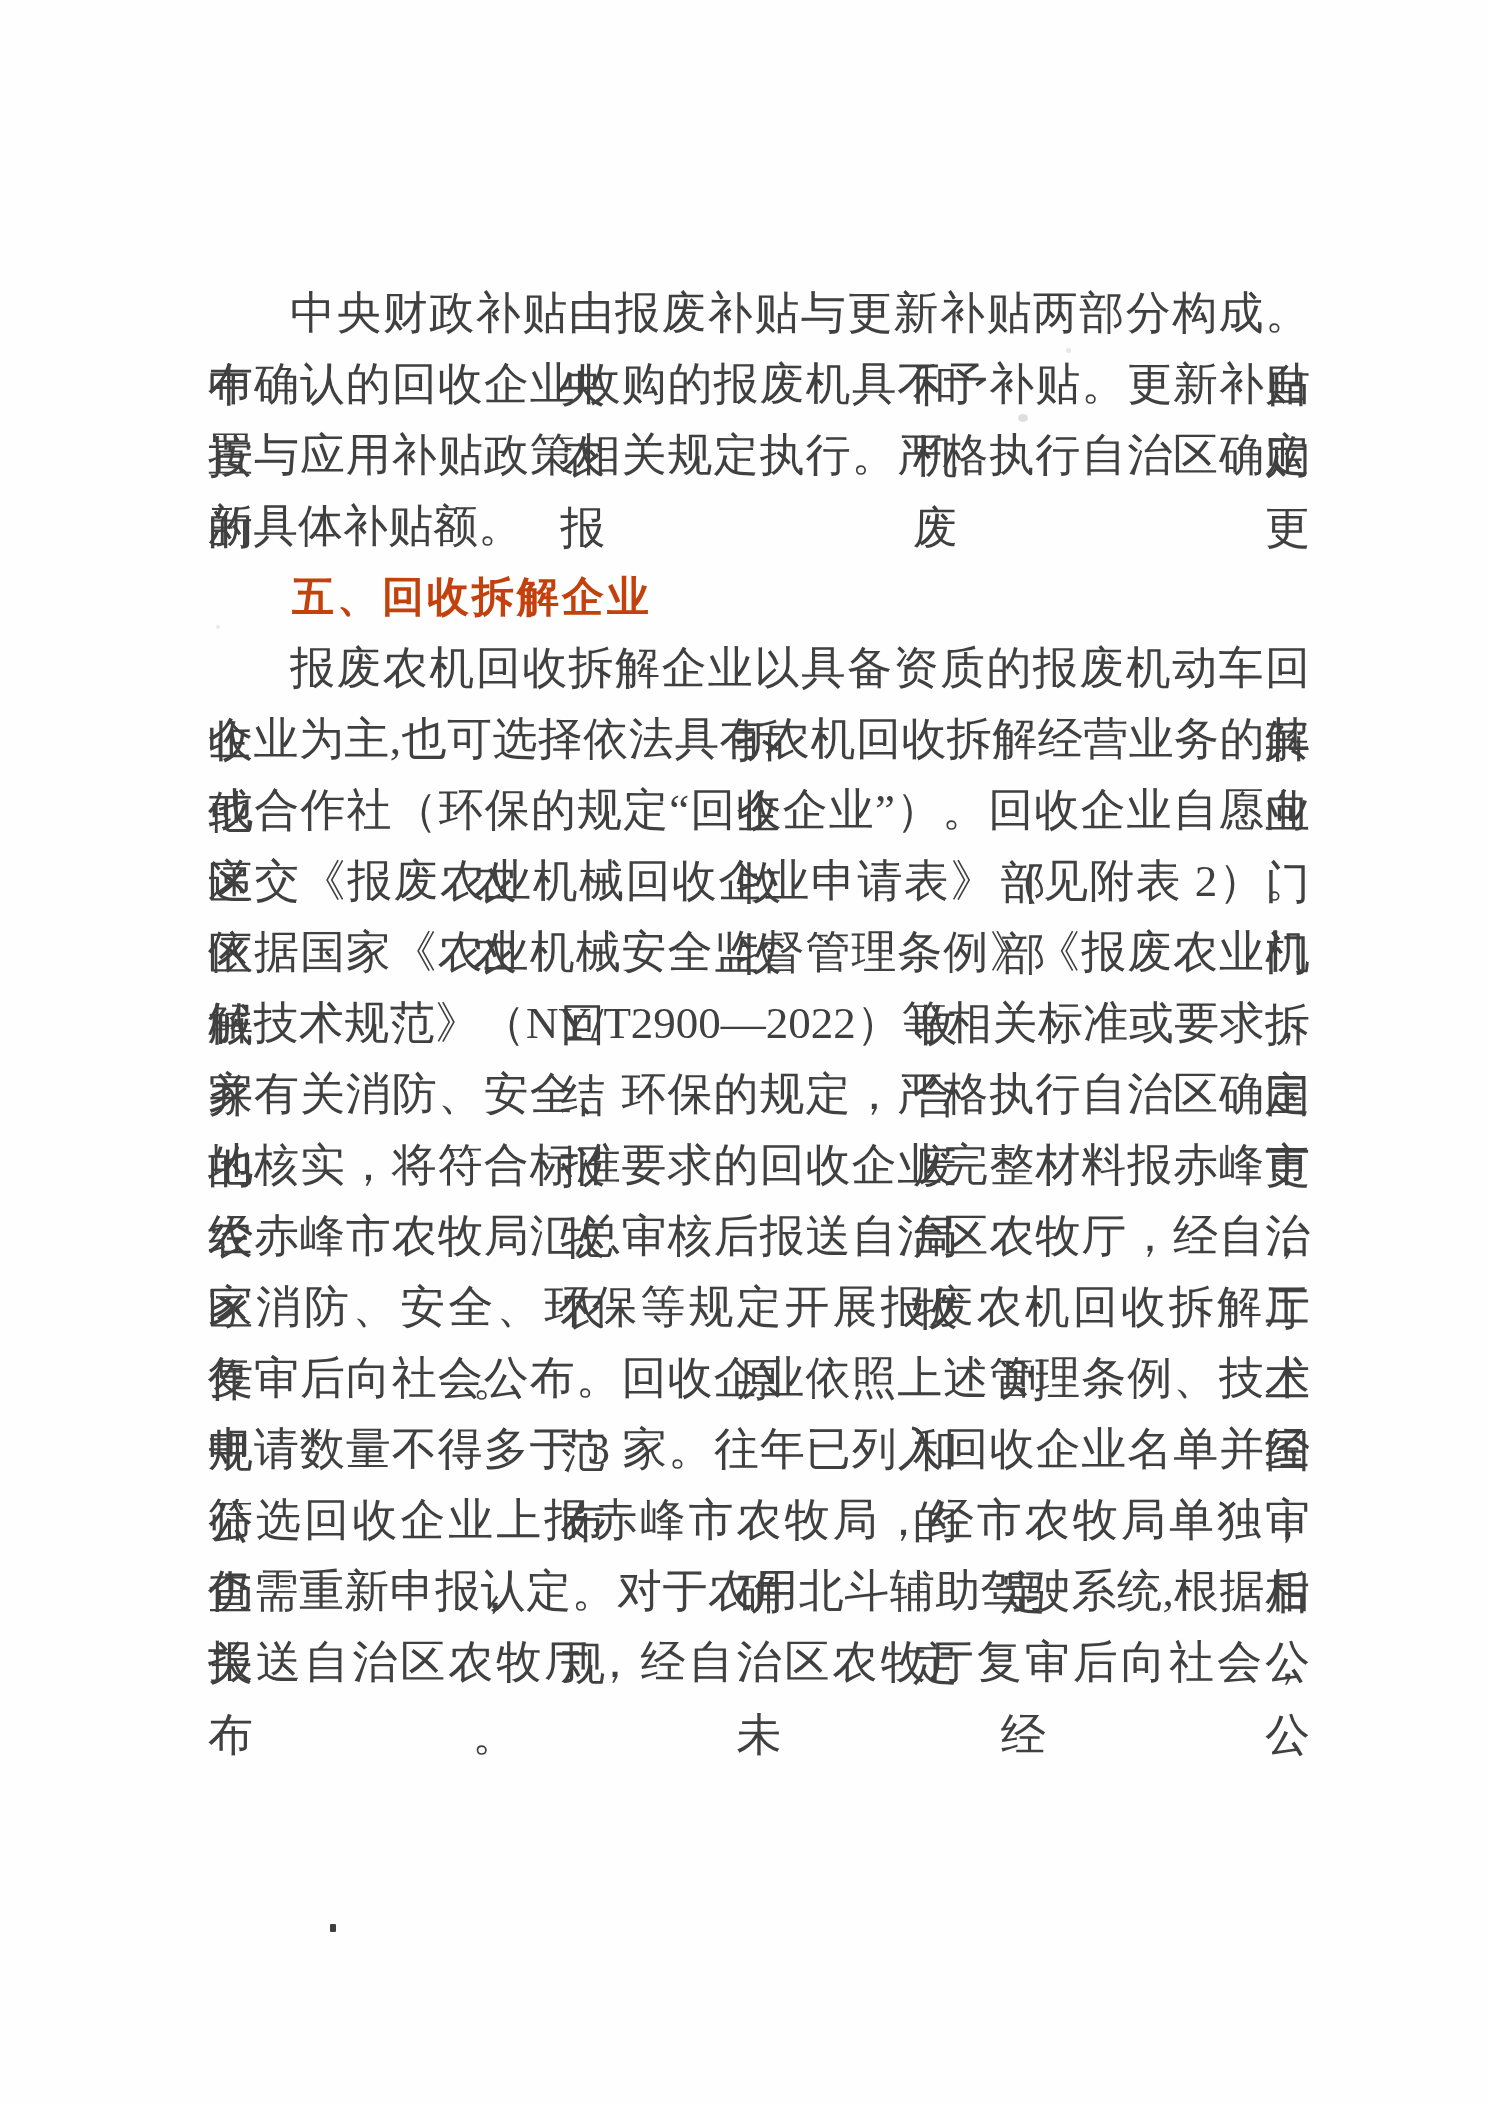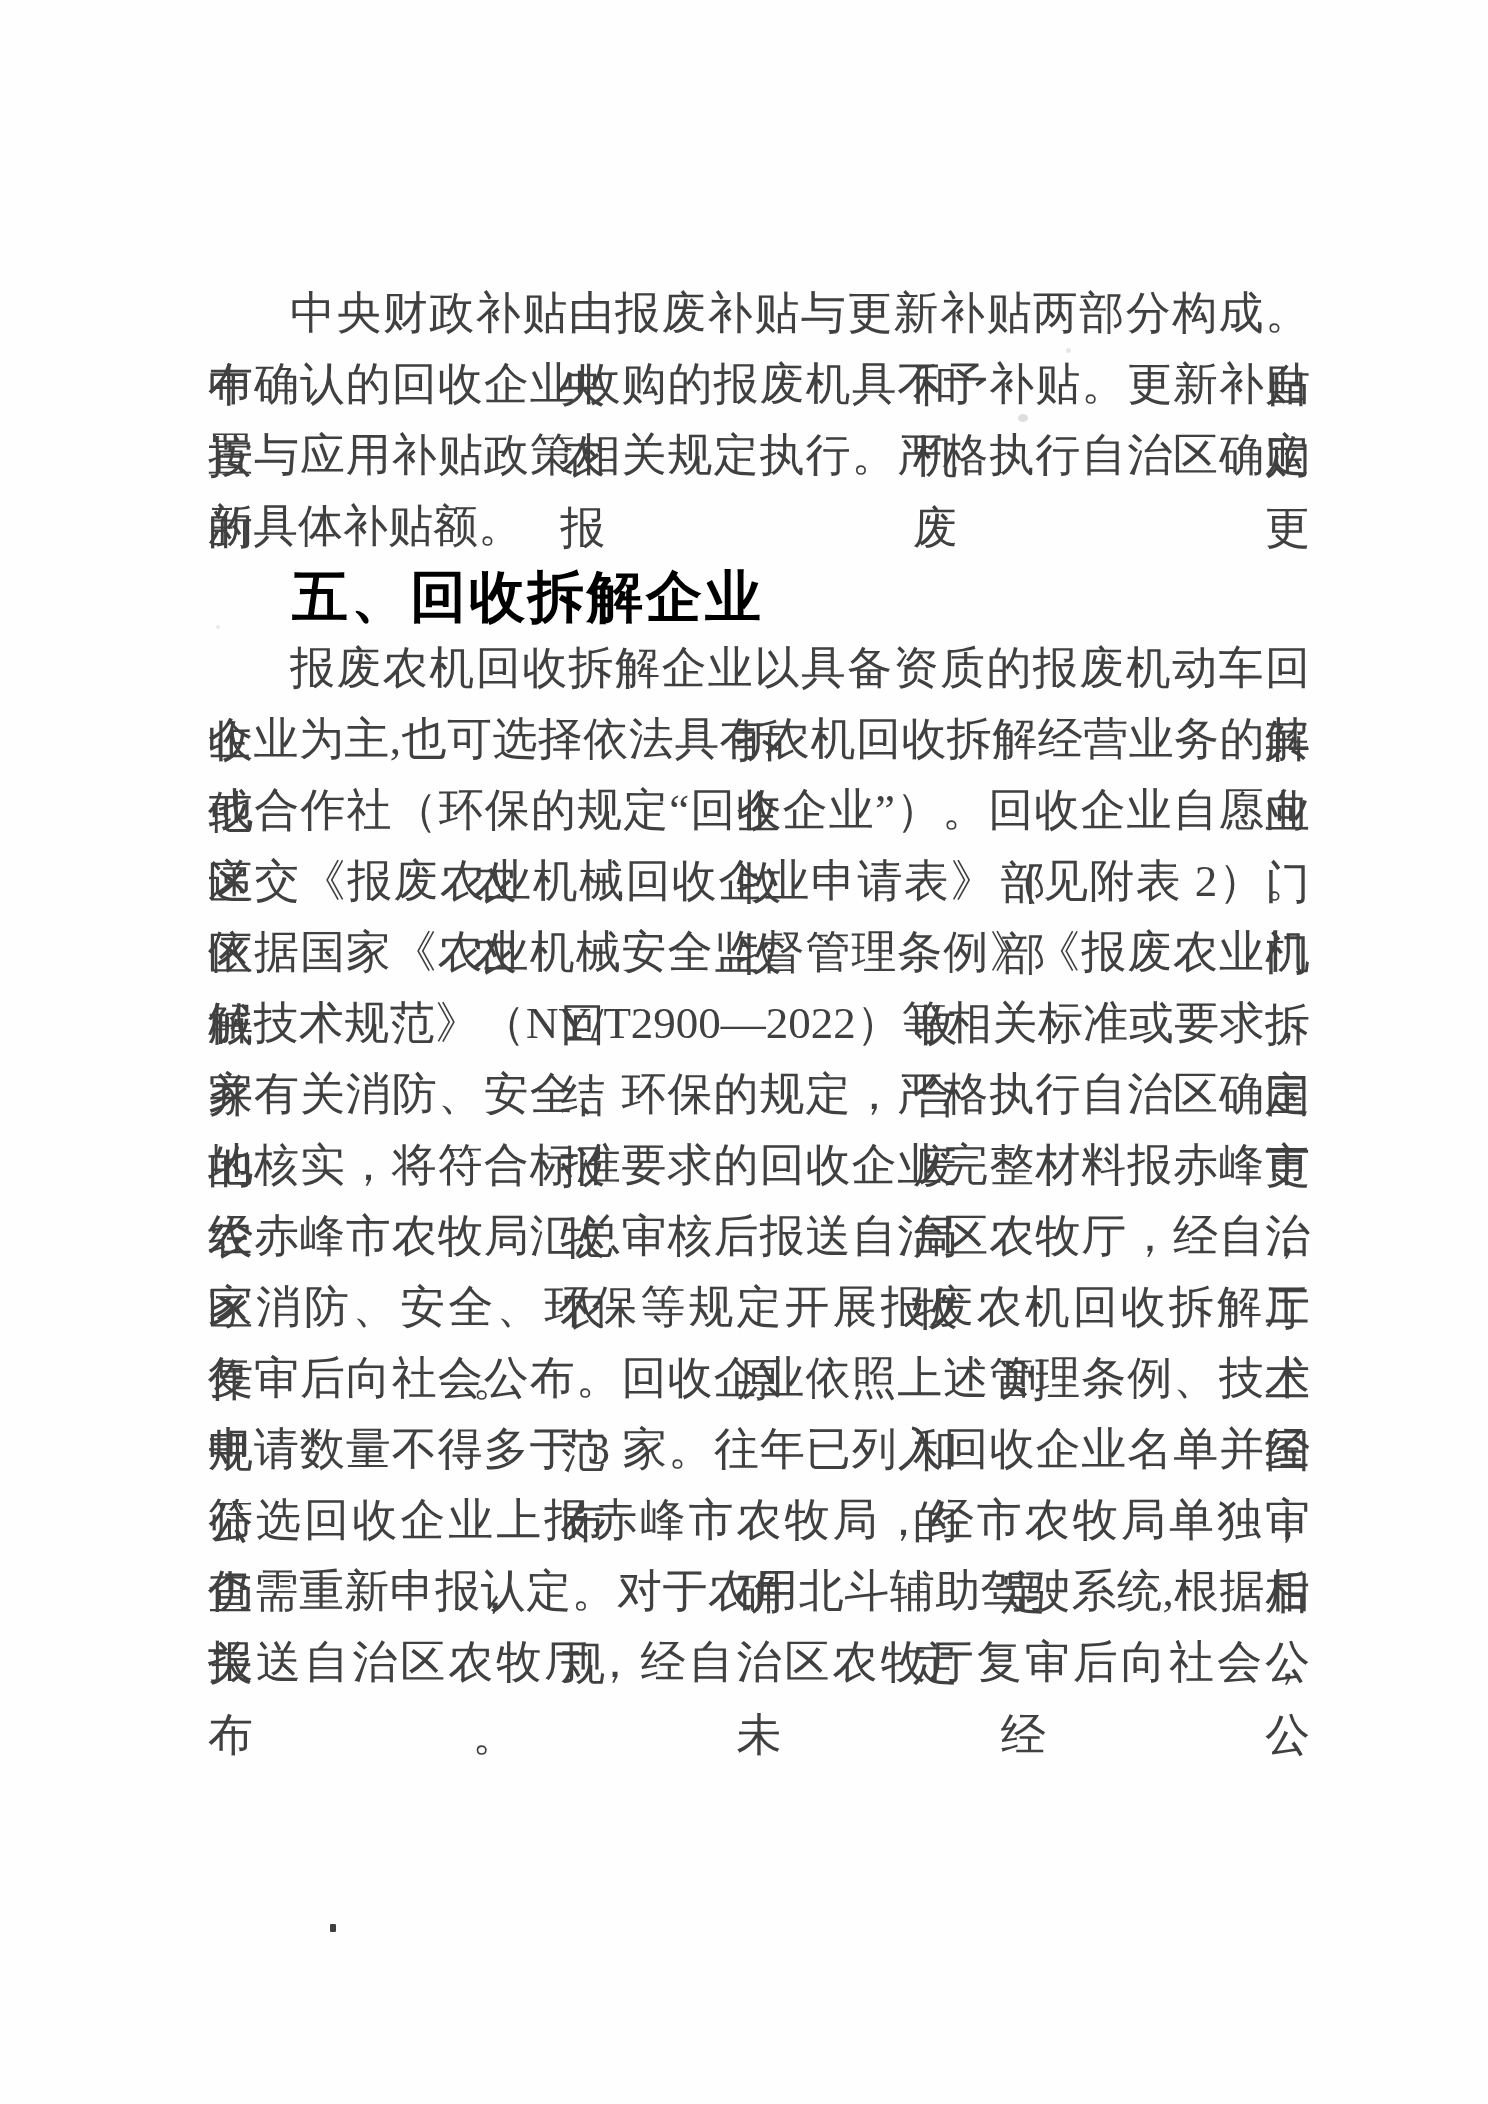--- a/index.html
+++ b/index.html
@@ -31,26 +31,26 @@
     letter-spacing: 0;
     text-align: justify;
     text-align-last: justify;
     color: #404040;
   }
   .tline.indent { text-indent: 82px; }
   .tline.last { text-align-last: left; }
   .heading {
     height: 71px;
     line-height: 71px;
-    font-size: 56px;
+    font-size: 42px;
     font-weight: 700;
     text-indent: 84px;
     letter-spacing: 3px;
     font-family: "Liberation Sans", "DejaVu Sans", sans-serif;
-    color: #000000;
+    color: #c2410c;
   }
   
   .speck {
     position: absolute;
     border-radius: 1px;
   }
   .speck.s1 { left: 330px; top: 1924px; width: 6px; height: 8px; background: #2a2a2a; opacity: 0.9; }
   .speck.s2 { left: 1018px; top: 414px; width: 10px; height: 8px; background: #b9b9b9; opacity: 0.45; border-radius: 50%; }
   .speck.s3 { left: 1066px; top: 348px; width: 5px; height: 5px; background: #c4c4c4; opacity: 0.4; border-radius: 50%; }
   .speck.s4 { left: 216px; top: 625px; width: 4px; height: 4px; background: #cccccc; opacity: 0.4; border-radius: 50%; }

